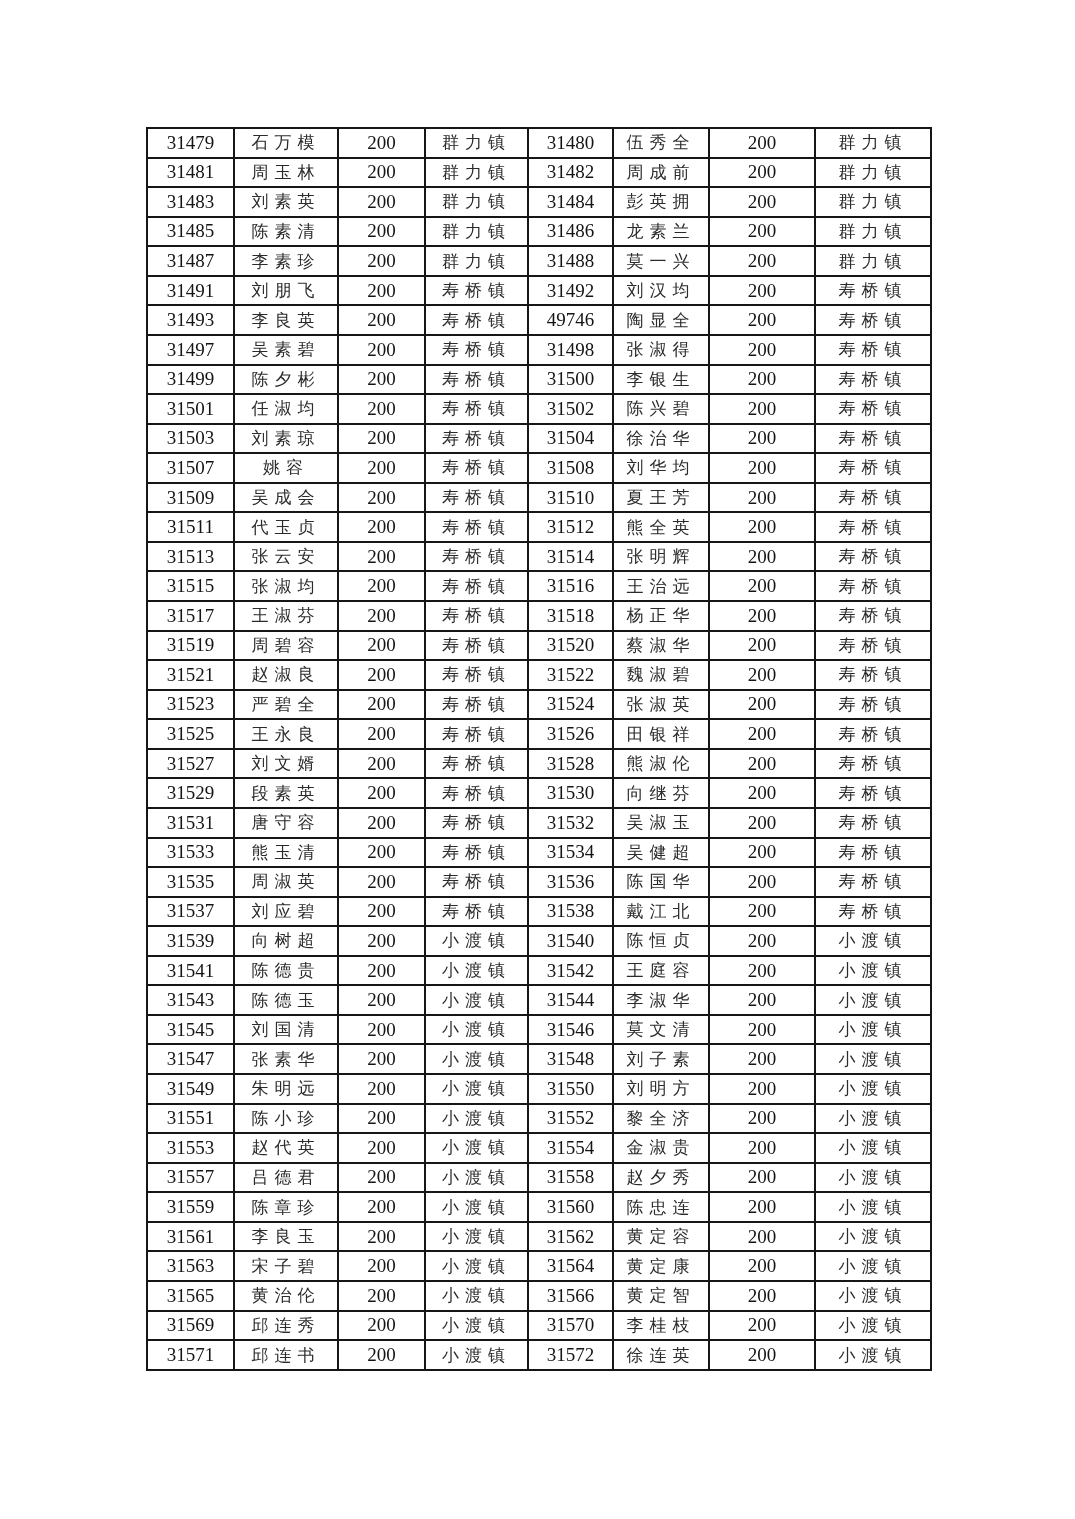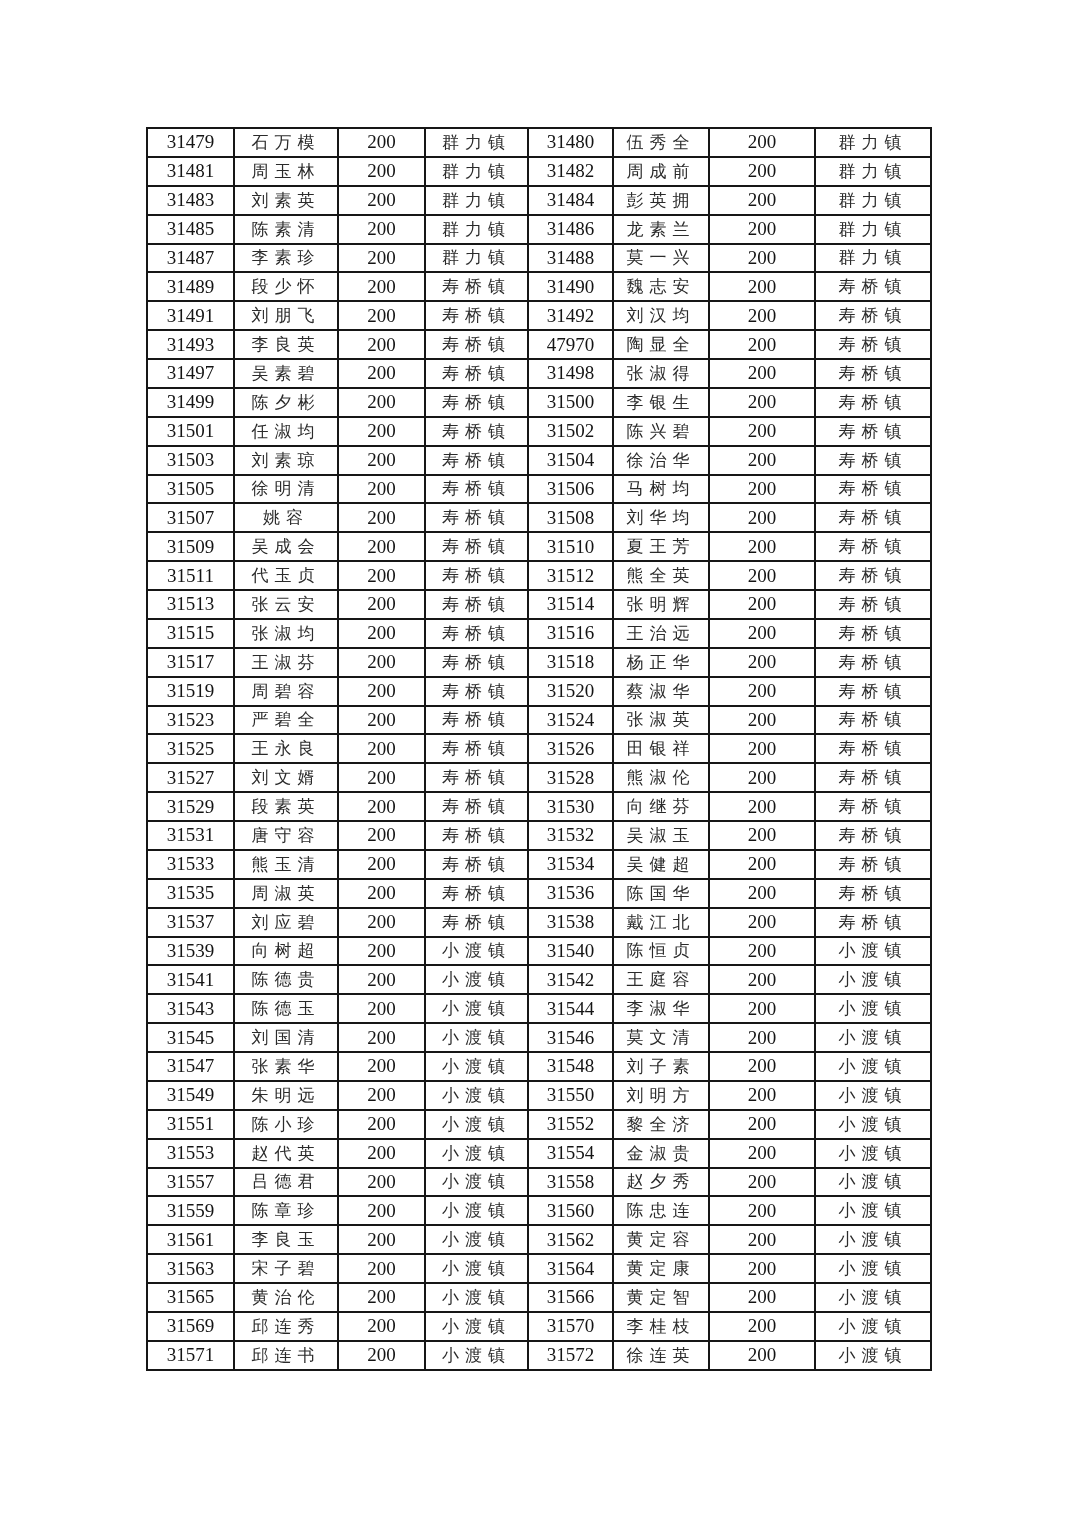--- a/index.html
+++ b/index.html
@@ -118,45 +118,35 @@
           <td class="c-id">31487</td>
           <td class="c-name">李素珍</td>
           <td class="c-amount">200</td>
           <td class="c-town">群力镇</td>
           <td class="c-id">31488</td>
           <td class="c-name">莫一兴</td>
           <td class="c-amount">200</td>
           <td class="c-town">群力镇</td>
         </tr>
         <tr>
-          <td class="c-id">31489</td>
-          <td class="c-name">段少怀</td>
-          <td class="c-amount">200</td>
-          <td class="c-town">寿桥镇</td>
-          <td class="c-id">31490</td>
-          <td class="c-name">魏志安</td>
-          <td class="c-amount">200</td>
-          <td class="c-town">寿桥镇</td>
-        </tr>
-        <tr>
           <td class="c-id">31491</td>
           <td class="c-name">刘朋飞</td>
           <td class="c-amount">200</td>
           <td class="c-town">寿桥镇</td>
           <td class="c-id">31492</td>
           <td class="c-name">刘汉均</td>
           <td class="c-amount">200</td>
           <td class="c-town">寿桥镇</td>
         </tr>
         <tr>
           <td class="c-id">31493</td>
           <td class="c-name">李良英</td>
           <td class="c-amount">200</td>
           <td class="c-town">寿桥镇</td>
-          <td class="c-id">47970</td>
+          <td class="c-id">49746</td>
           <td class="c-name">陶显全</td>
           <td class="c-amount">200</td>
           <td class="c-town">寿桥镇</td>
         </tr>
         <tr>
           <td class="c-id">31497</td>
           <td class="c-name">吴素碧</td>
           <td class="c-amount">200</td>
           <td class="c-town">寿桥镇</td>
           <td class="c-id">31498</td>
@@ -188,30 +178,20 @@
           <td class="c-id">31503</td>
           <td class="c-name">刘素琼</td>
           <td class="c-amount">200</td>
           <td class="c-town">寿桥镇</td>
           <td class="c-id">31504</td>
           <td class="c-name">徐治华</td>
           <td class="c-amount">200</td>
           <td class="c-town">寿桥镇</td>
         </tr>
         <tr>
-          <td class="c-id">31505</td>
-          <td class="c-name">徐明清</td>
-          <td class="c-amount">200</td>
-          <td class="c-town">寿桥镇</td>
-          <td class="c-id">31506</td>
-          <td class="c-name">马树均</td>
-          <td class="c-amount">200</td>
-          <td class="c-town">寿桥镇</td>
-        </tr>
-        <tr>
           <td class="c-id">31507</td>
           <td class="c-name">姚容</td>
           <td class="c-amount">200</td>
           <td class="c-town">寿桥镇</td>
           <td class="c-id">31508</td>
           <td class="c-name">刘华均</td>
           <td class="c-amount">200</td>
           <td class="c-town">寿桥镇</td>
         </tr>
         <tr>
@@ -264,20 +244,30 @@
           <td class="c-amount">200</td>
           <td class="c-town">寿桥镇</td>
         </tr>
         <tr>
           <td class="c-id">31519</td>
           <td class="c-name">周碧容</td>
           <td class="c-amount">200</td>
           <td class="c-town">寿桥镇</td>
           <td class="c-id">31520</td>
           <td class="c-name">蔡淑华</td>
+          <td class="c-amount">200</td>
+          <td class="c-town">寿桥镇</td>
+        </tr>
+        <tr>
+          <td class="c-id">31521</td>
+          <td class="c-name">赵淑良</td>
+          <td class="c-amount">200</td>
+          <td class="c-town">寿桥镇</td>
+          <td class="c-id">31522</td>
+          <td class="c-name">魏淑碧</td>
           <td class="c-amount">200</td>
           <td class="c-town">寿桥镇</td>
         </tr>
         <tr>
           <td class="c-id">31523</td>
           <td class="c-name">严碧全</td>
           <td class="c-amount">200</td>
           <td class="c-town">寿桥镇</td>
           <td class="c-id">31524</td>
           <td class="c-name">张淑英</td>

